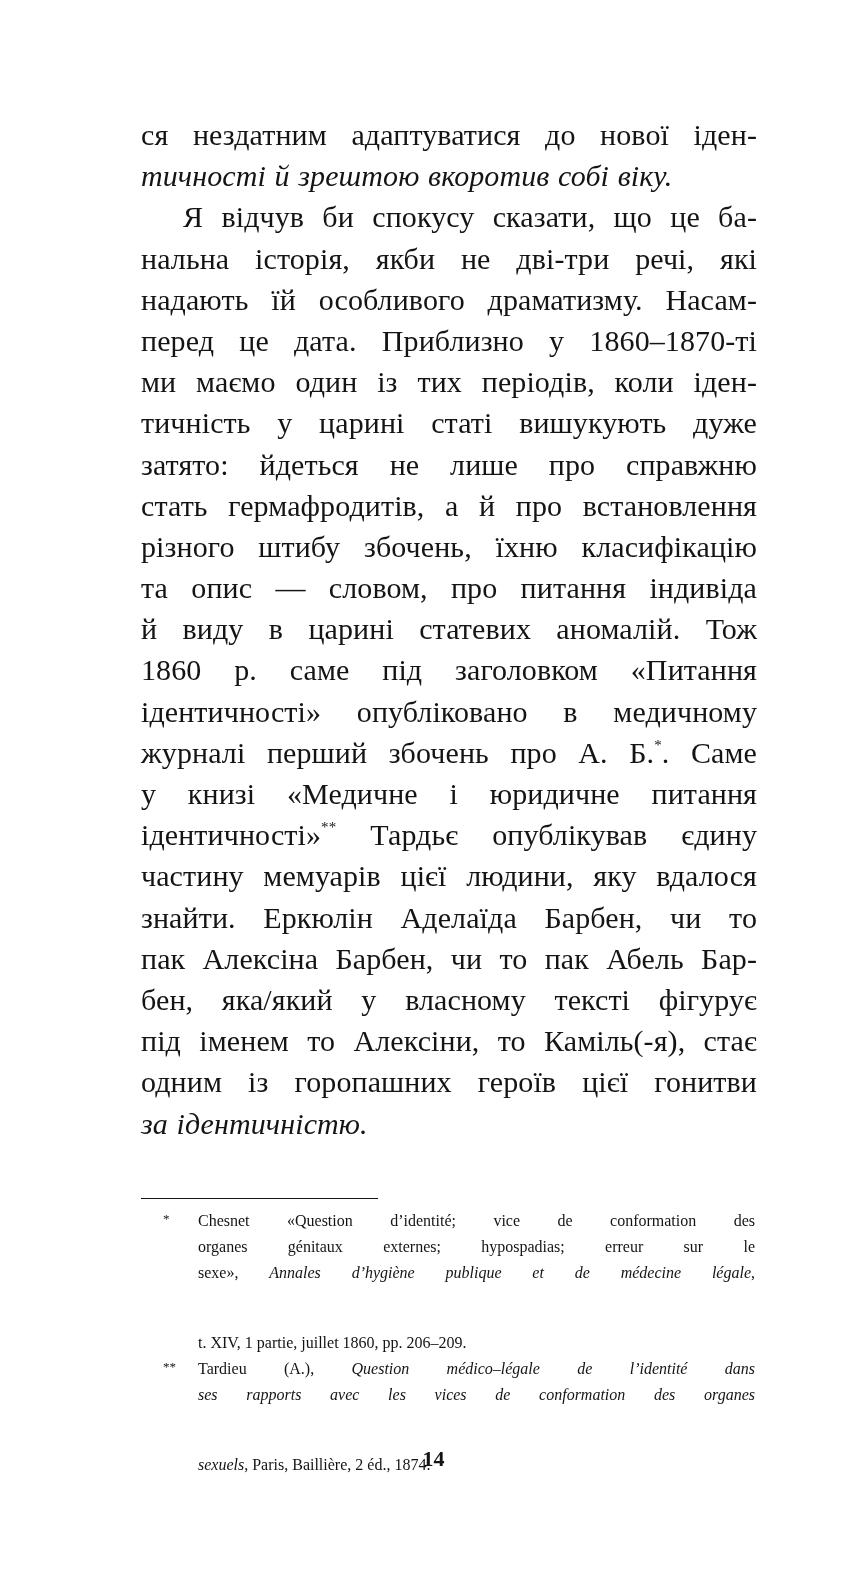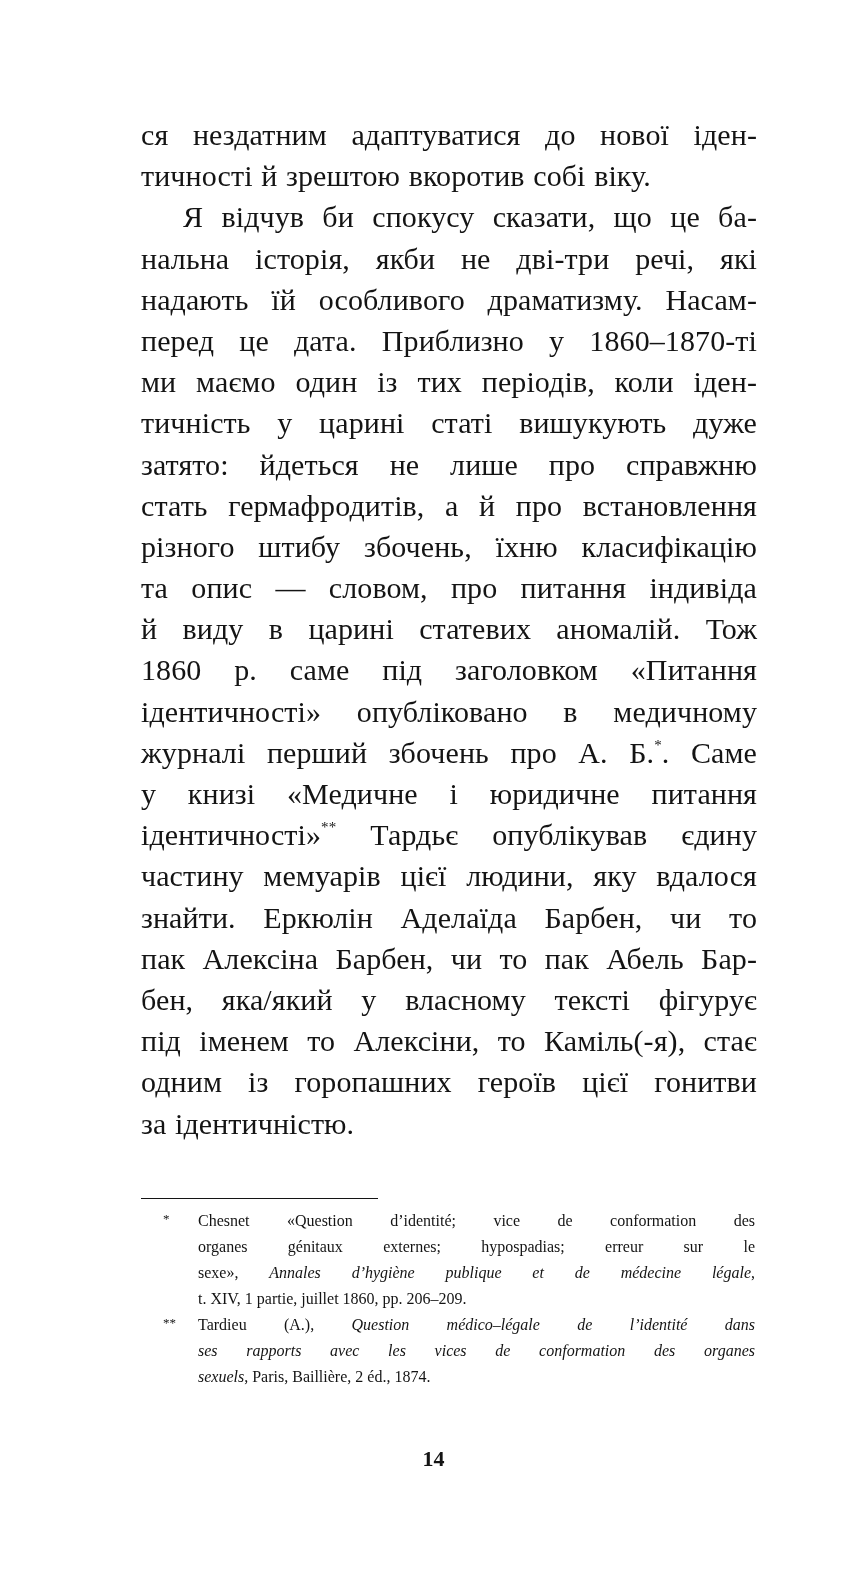--- a/index.html
+++ b/index.html
@@ -33,20 +33,21 @@
       line-height: 41.2px;
       font-size: 30px;
       white-space: nowrap;
       text-align: justify;
       text-align-last: justify;
       letter-spacing: 0.1px;
       word-spacing: 1px;
     }
     .line.last {
       text-align-last: left;
+      font-style: italic;
     }
     .line.indent {
       padding-left: 42px;
     }
     sup.fn-ref {
       font-size: 0.5em;
       line-height: 0;
       vertical-align: 0.9em;
     }
     .footnote-rule {
@@ -76,21 +77,21 @@
     }
     .fn-line {
       display: block;
       height: 26px;
       line-height: 26px;
       font-size: 16px;
       white-space: nowrap;
       text-align: justify;
       text-align-last: justify;
     }
-    .fn-line.last { text-align-last: left; }
+    .fn-line.last { text-align-last: left; margin-top: 44px; }
     .fn-line i { font-style: italic; }
     .page-number {
       position: absolute;
       left: 0;
       width: 867px;
       top: 1446px;
       text-align: center;
       font-size: 22px;
       line-height: 26px;
       font-weight: bold;

